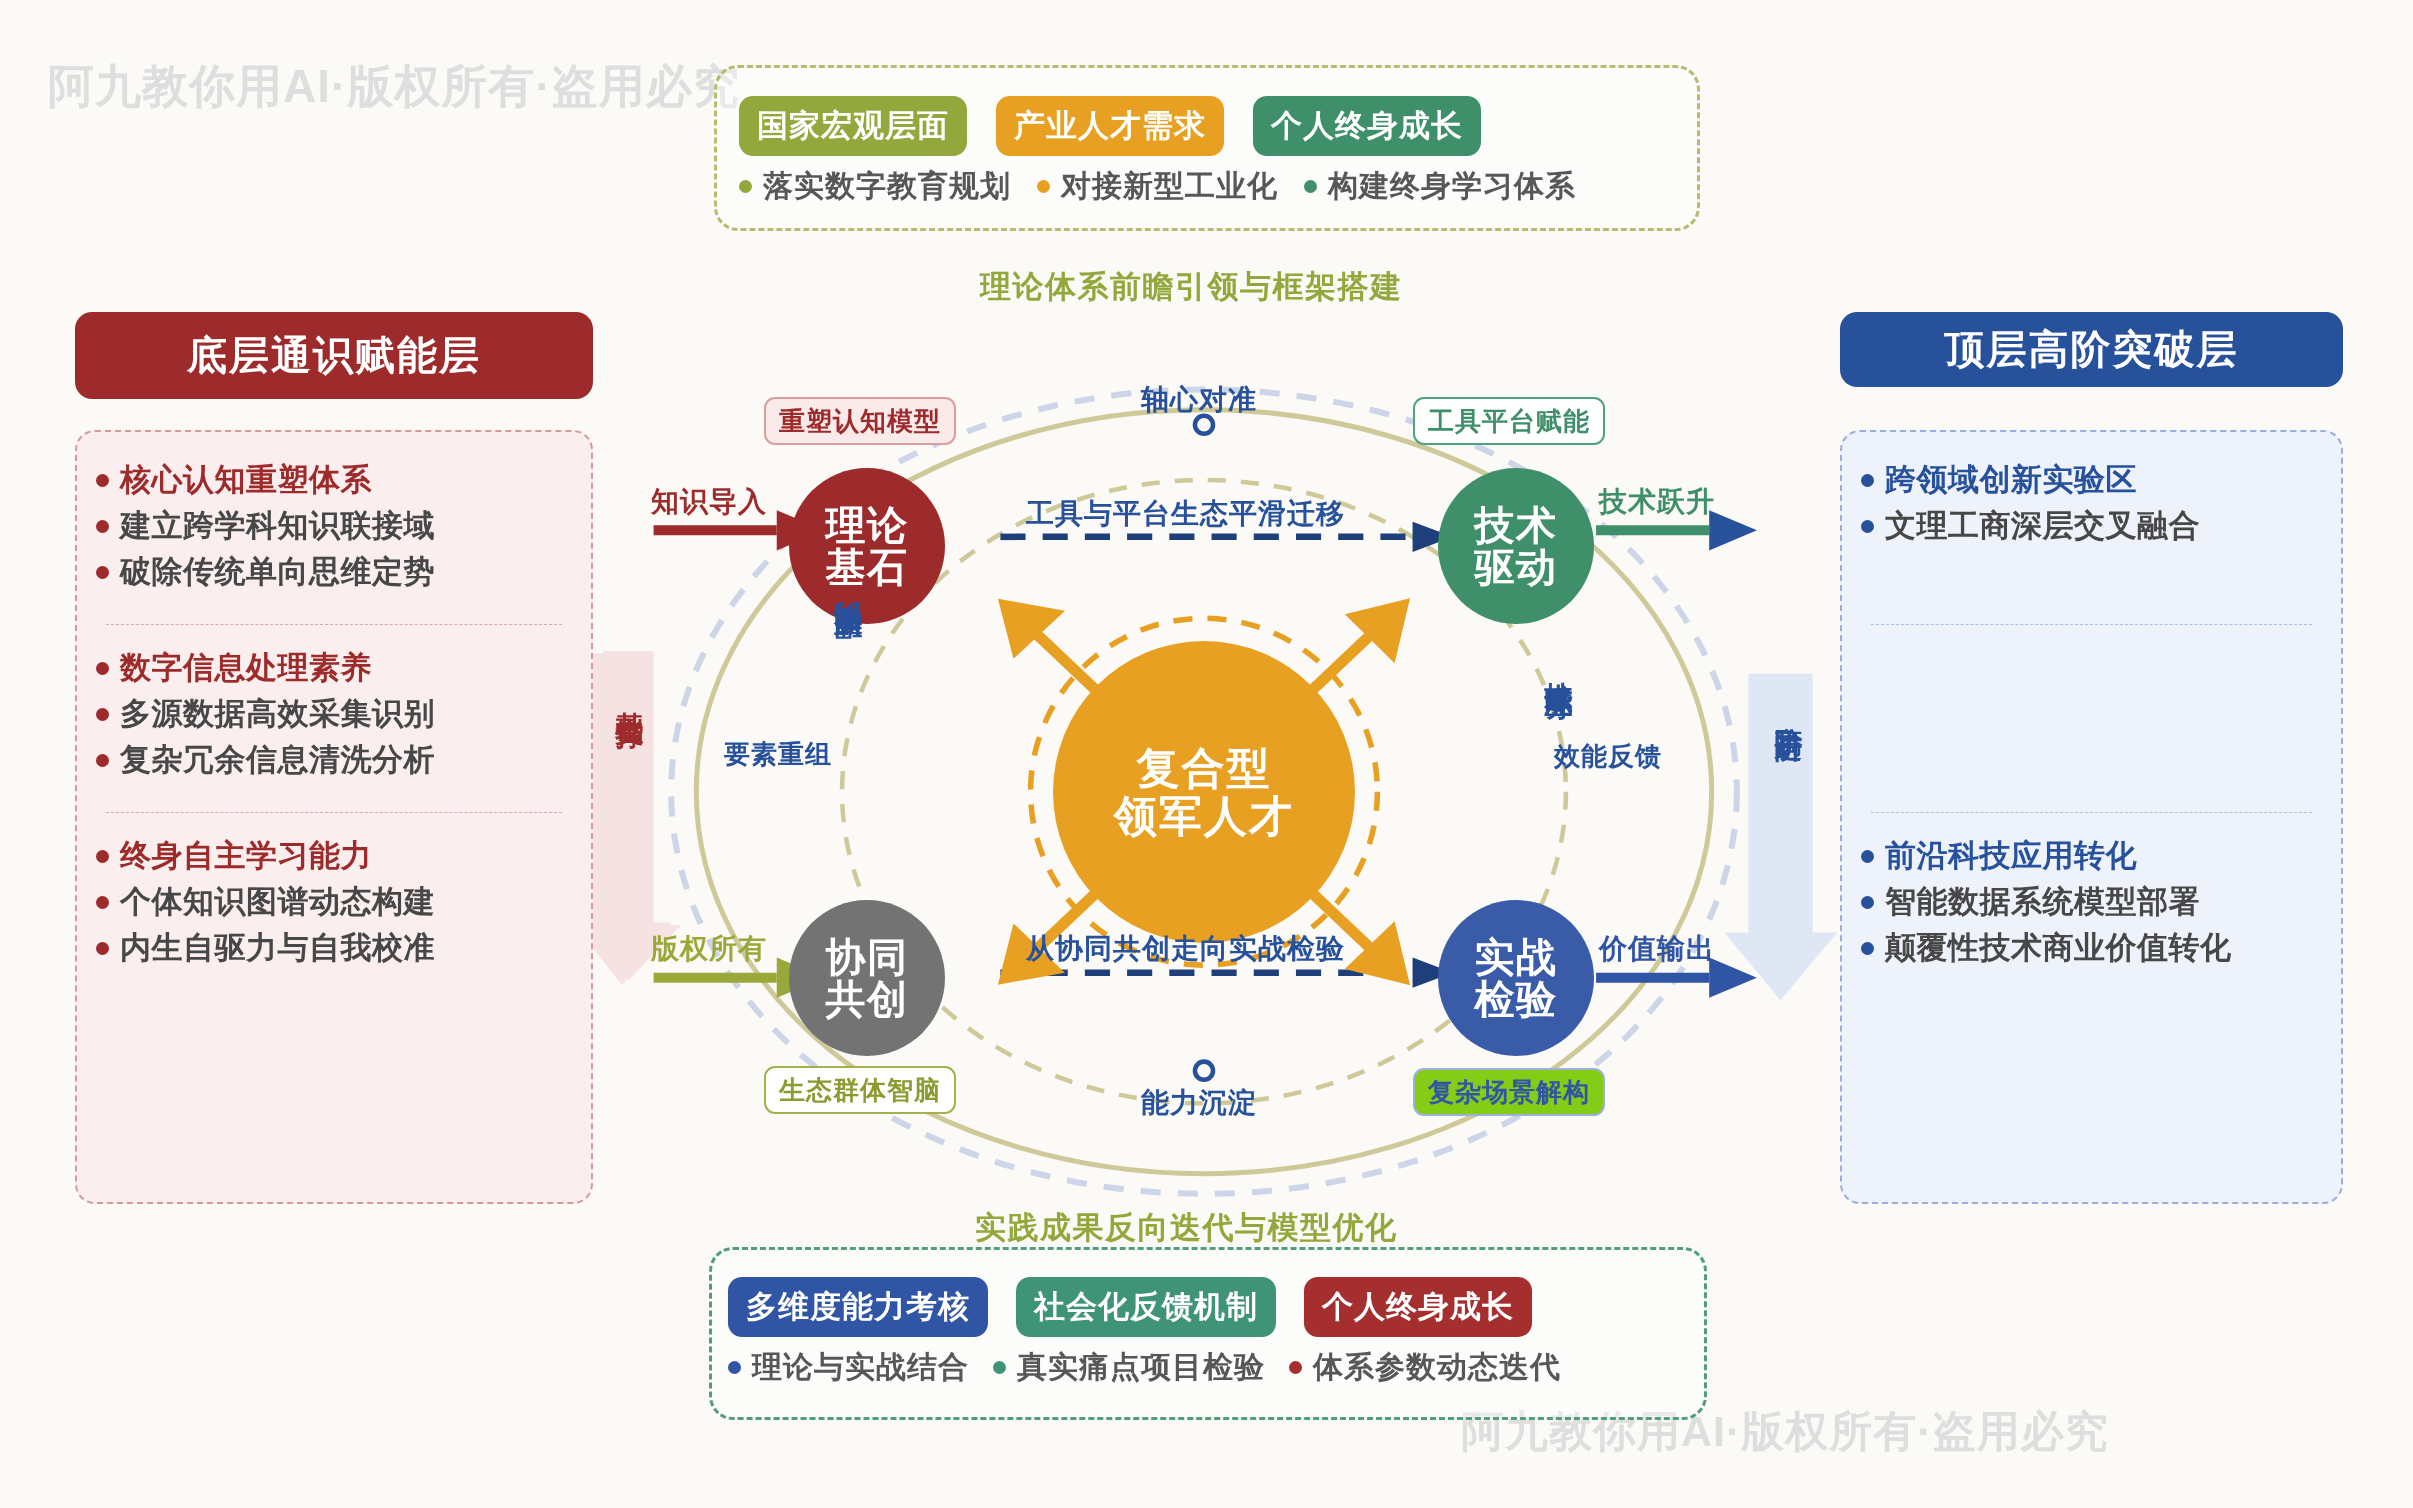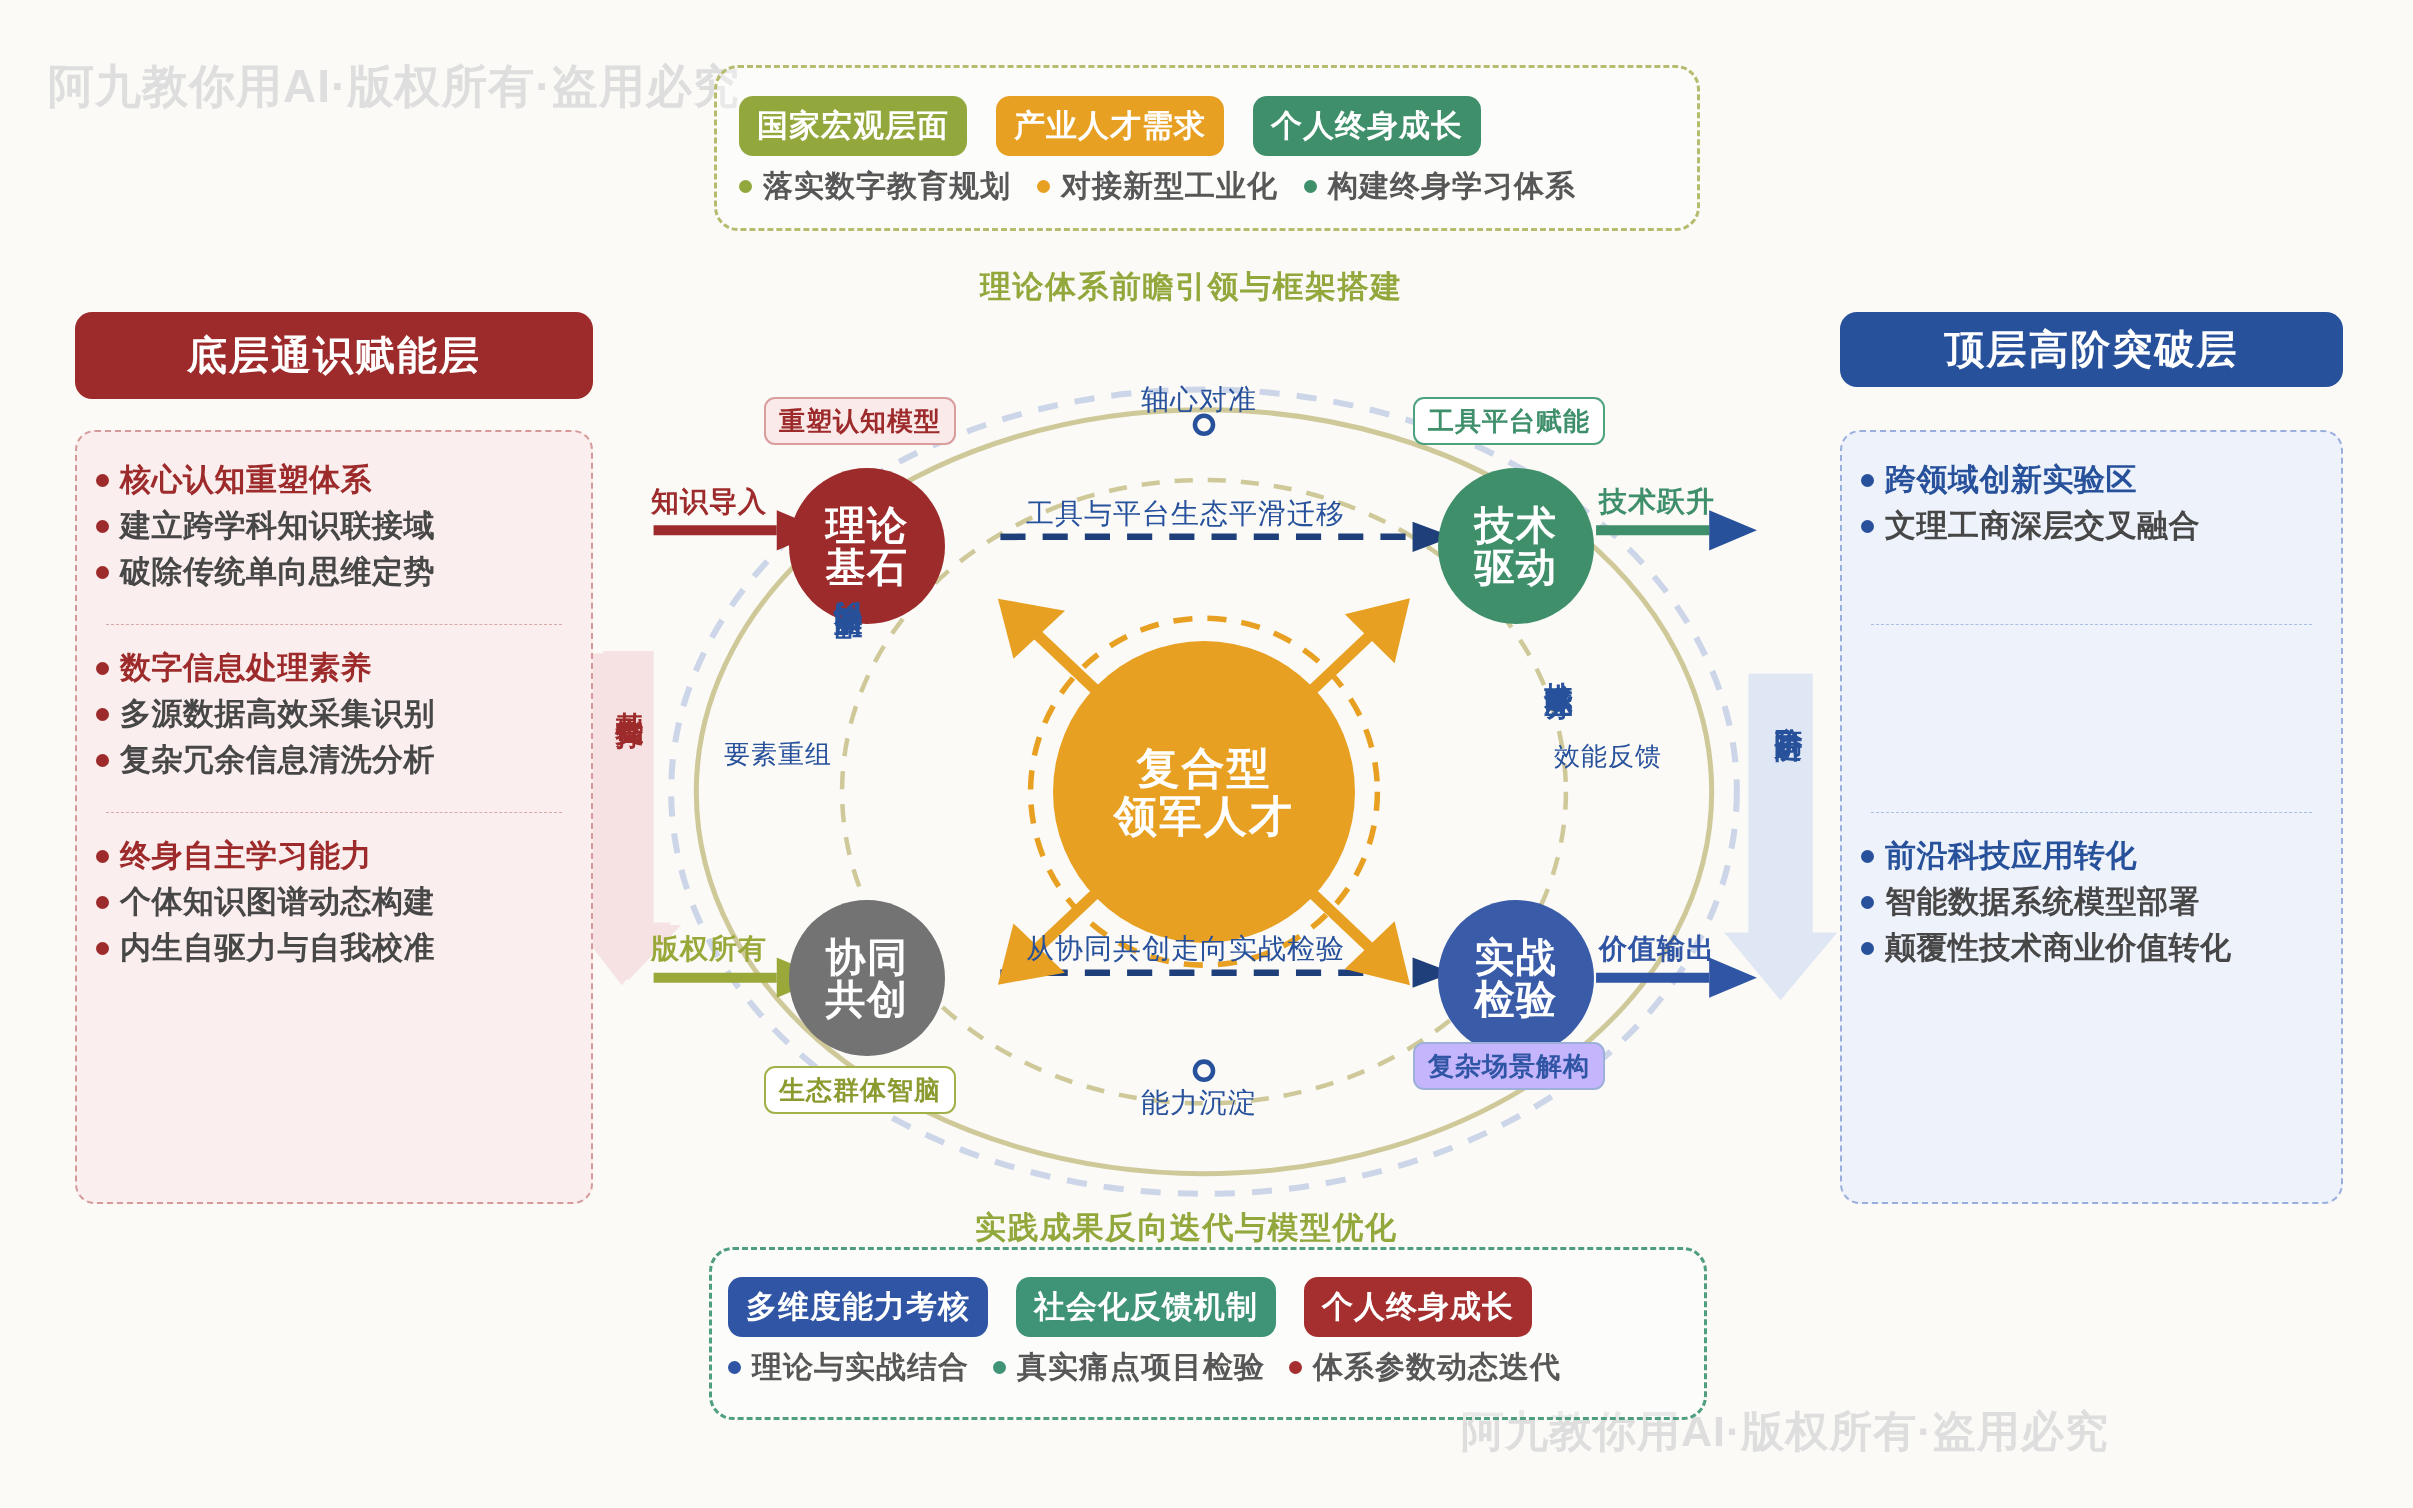--- a/index.html
+++ b/index.html
@@ -86,21 +86,21 @@
     font-size:43px; font-weight:700; line-height:1.12; letter-spacing:2px; text-align:center;
   }
 
   .tag {
     position:absolute; border-radius:11px; font-size:26px; font-weight:700;
     padding:4.5px 13px; white-space:nowrap; letter-spacing:1px; background:#fff;
     display:flex; align-items:center; justify-content:center;
   }
 
   .flowlbl {
-    position:absolute; font-size:28px; font-weight:400; color:#27519B;
+    position:absolute; font-size:28px; font-weight:700; color:#27519B;
     white-space:nowrap; letter-spacing:1px;
   }
   .flowlbl.sm { font-size:26px; }
   .vlbl {
     position:absolute; font-size:28px; font-weight:700; color:#27519B;
     white-space:nowrap; letter-spacing:2px;
     writing-mode:vertical-rl; text-orientation:upright;
   }
   .vlbl.flip { transform:rotate(180deg); }
 
@@ -303,21 +303,21 @@
 <div class="node" style="left:789px; top:900px; width:156px; height:156px; background:#737373;text-align:right;">
   <span>协同</span>
   <span>共创</span>
 </div>
 <div class="tag" style="left:764px; top:1066px; color:#8C9A30; background:#ffffff; border:2.5px solid #a3b149;">生态群体智脑</div>
 
 <div class="node" style="left:1438px; top:900px; width:156px; height:156px; background:#3A5BA8;">
   <span>实战</span>
   <span>检验</span>
 </div>
-<div class="tag" style="left:1413px; top:1042px; color:#2F55A4; background:#c4b5fd; border:2.5px solid #9db0da;">复杂场景解构</div>
+<div class="tag" style="left:1413px; top:1068px; color:#2F55A4; background:#84cc16; border:2.5px solid #9db0da;">复杂场景解构</div>
 
 <div class="center-node" style="left:1053px; top:641px; width:302px; height:302px;">
   <span>复合型</span>
   <span>领军人才</span>
 </div>
 
 <div class="flowlbl" style="left:1026px; top:495px;">工具与平台生态平滑迁移</div>
 <div class="flowlbl" style="left:1026px; top:930px;">从协同共创走向实战检验</div>
 <div class="flowlbl" style="left:1141px; top:381px;">轴心对准</div>
 <div class="flowlbl" style="left:1141px; top:1084px;">能力沉淀</div>

